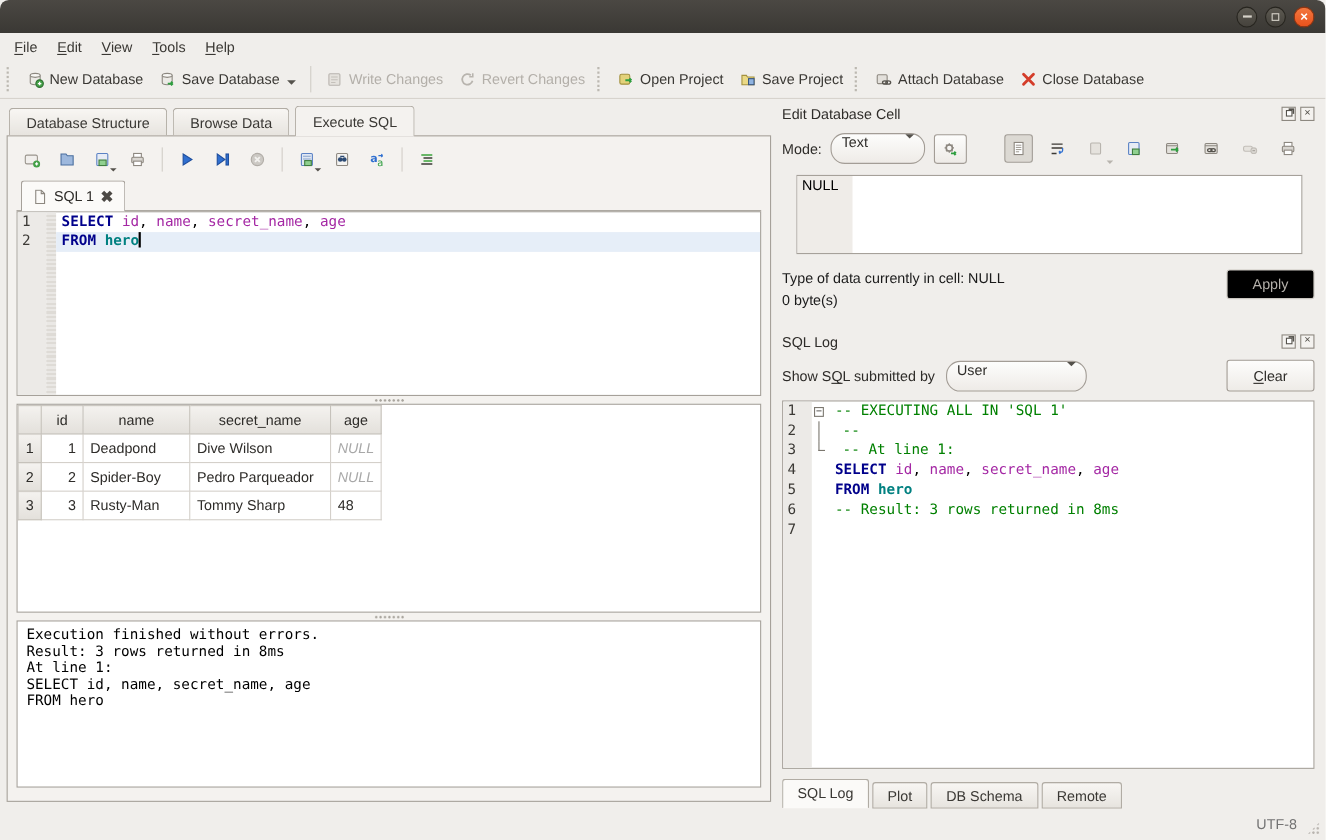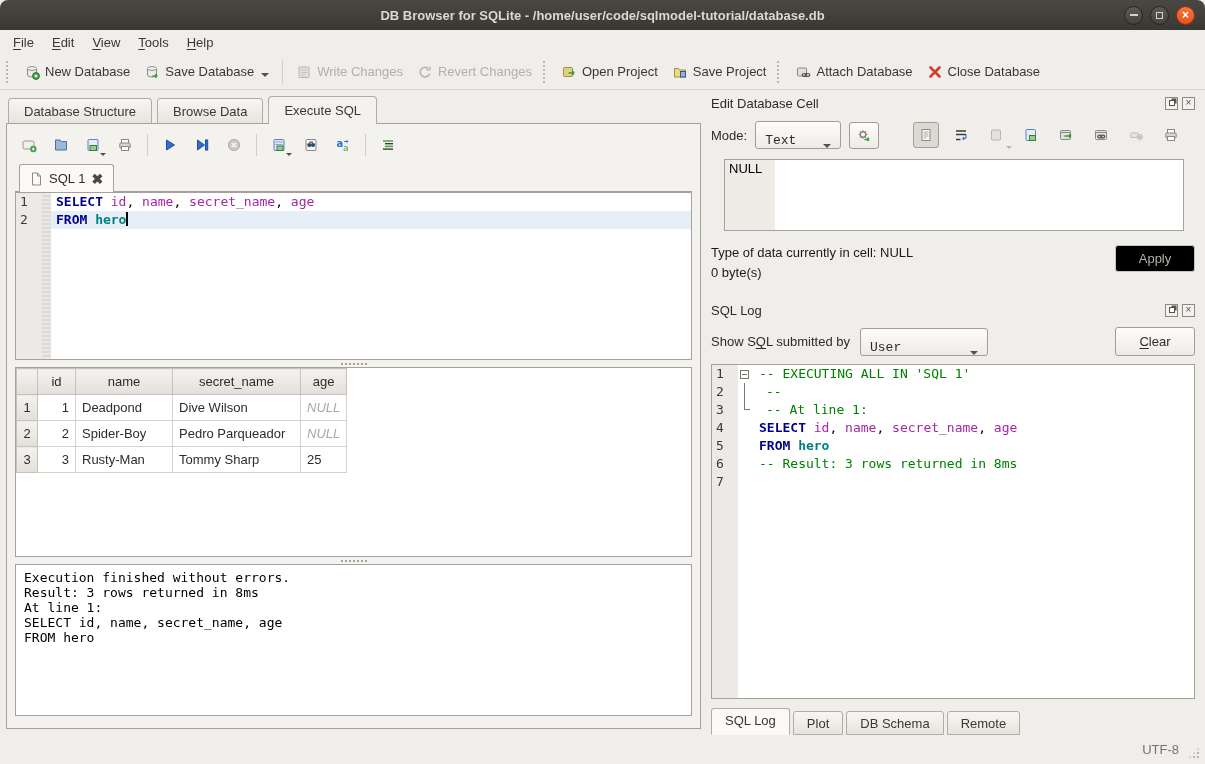--- a/index.html
+++ b/index.html
@@ -81,21 +81,21 @@
 
   
   .right-pane{flex:1;display:flex;flex-direction:column;padding:4px 10px 0 10px;min-width:0;}
   .dock-head{display:flex;align-items:center;height:18px;flex:0 0 auto;}
   .dock-title{color:#2e2c29;}
   .dock-btns{margin-left:auto;display:flex;gap:4px;}
   .dock-btn{width:13px;height:13px;border:1px solid #8d8880;display:flex;align-items:center;justify-content:center;color:#55524c;font-size:10px;line-height:1;background:#f4f2ef;}
   .dock-float-inner{width:6px;height:6px;border:1px solid #55524c;background:#fff;box-shadow:2px -2px 0 -0.5px #55524c;}
 
   .mode-row{display:flex;align-items:center;margin-top:9px;flex:0 0 auto;}
-  .combo{height:28px;border:1px solid #a39d96;border-radius:3px;background:linear-gradient(#fdfdfc,#eeebe7);display:flex;align-items:flex-end;justify-content:space-between;padding:0 9px;color:#2e2c29;font-family:Liberation Mono, monospace;}
+  .combo{height:28px;border:1px solid #a39d96;border-radius:13px;background:linear-gradient(#fdfdfc,#eeebe7);display:flex;align-items:flex-start;justify-content:space-between;padding:0 9px;color:#2e2c29;}
   .combo .arrow{width:0;height:0;border-left:4px solid transparent;border-right:4px solid transparent;border-top:4.5px solid #55524c;margin-left:10px;}
   .sq-btn{width:30px;height:27px;border:1px solid #a39d96;border-radius:3px;background:linear-gradient(#fdfdfc,#eeebe7);display:flex;align-items:center;justify-content:center;margin-left:8px;}
   .cell-icons{display:flex;gap:9px;margin-left:34px;align-items:center;}
   .ci{width:26px;height:26px;display:flex;align-items:center;justify-content:center;position:relative;}
   .ci.pressed{background:#dcd9d3;border:1px solid #a29d96;border-radius:3px;}
 
   .cell-editor{margin:10px 0 0 13px;width:460px;height:72px;border:1px solid #a6a19a;background:#fff;display:flex;flex:0 0 auto;}
   .cell-null-col{width:50px;background:#efece8;padding:1px 4px;color:#000;}
 
   .type-row{position:relative;margin-top:12px;flex:0 0 auto;height:44px;}
@@ -120,21 +120,20 @@
   
   .statusbar{height:29px;display:flex;align-items:center;justify-content:flex-end;padding-right:26px;color:#737373;flex:0 0 auto;position:relative;}
   .grip{position:absolute;right:5px;bottom:5px;width:12px;height:12px;background:radial-gradient(#b7b3ae 1px, transparent 1.2px);background-size:4px 4px;clip-path:polygon(100% 0,100% 100%,0 100%);}
 </style>
 </head>
 <body>
 
 <div class="app">
 
   <div class="titlebar">
-    <div class="title">DB Browser for SQLite - /home/user/code/sqlmodel-tutorial/database.db</div>
     <div class="winbtns">
       <div class="winbtn">
           <span class="bar"></span>
         </div>
       <div class="winbtn">
           <span class="box"></span>
         </div>
       <div class="winbtn close">
           <span>×</span>
         </div>
@@ -377,21 +376,21 @@
               <td class="num">2</td>
               <td>Spider-Boy</td>
               <td>Pedro Parqueador</td>
               <td class="null">NULL</td>
             </tr>
             <tr>
               <td class="rowno">3</td>
               <td class="num">3</td>
               <td>Rusty-Man</td>
               <td>Tommy Sharp</td>
-              <td>25</td>
+              <td>48</td>
             </tr>
           </tbody>
             </table>
         </div>
 
         <div class="splitter">
             <div class="split-dots"></div>
           </div>
 
         <div class="message">

